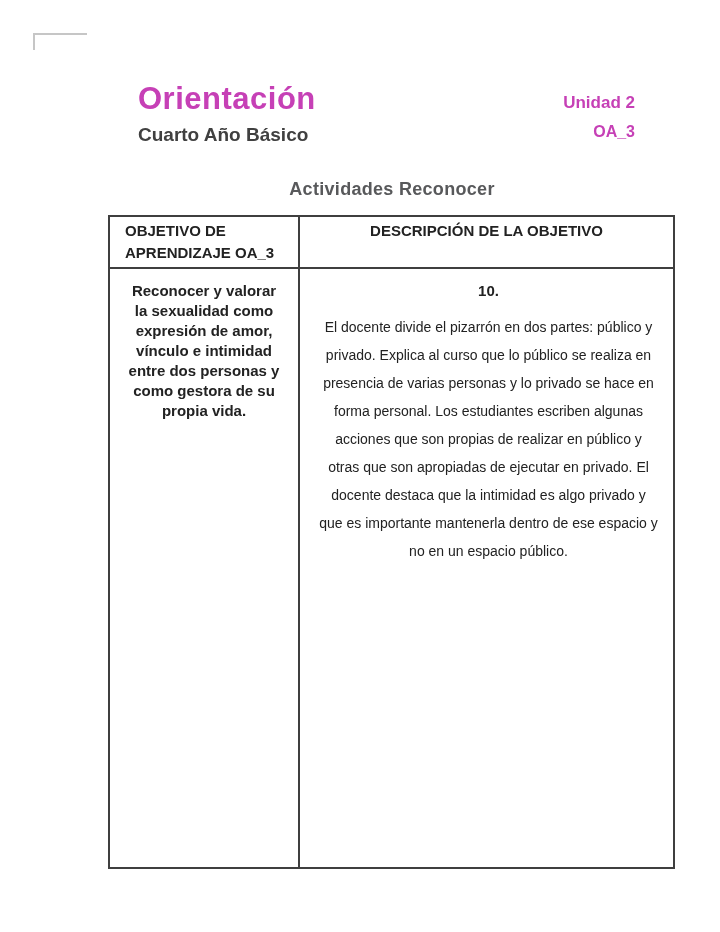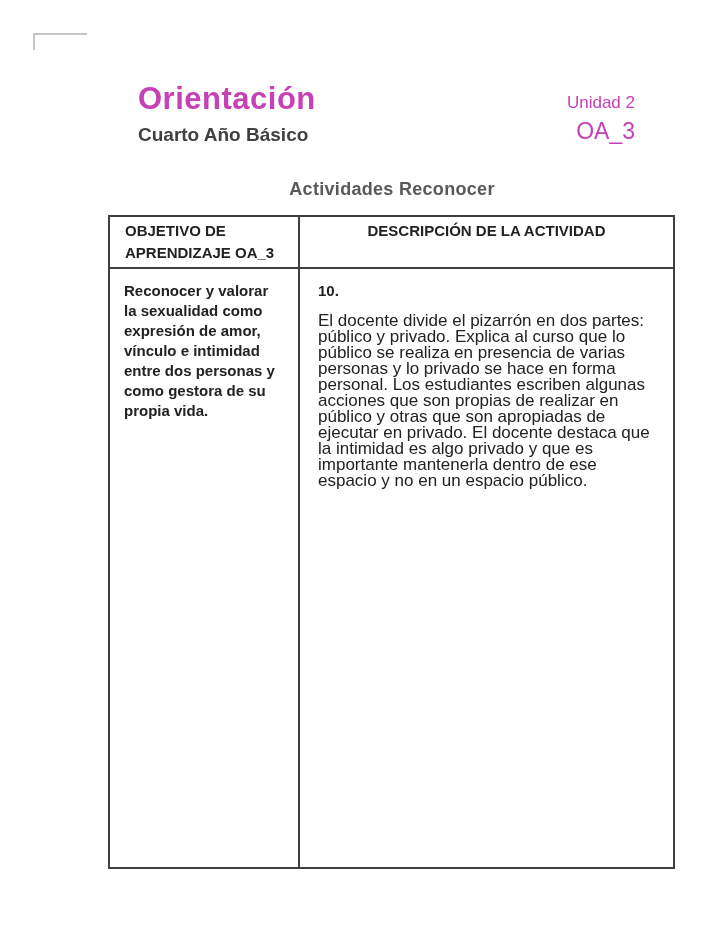--- a/index.html
+++ b/index.html
@@ -49,27 +49,27 @@
     color: #404040;
   }
   .header-right {
     position: absolute;
     right: 93px;
     top: 53px;
     text-align: right;
   }
   .unit-label {
     font-size: 17px;
-    font-weight: normal;
+    font-weight: bold;
     line-height: 20px;
     color: var(--accent);
   }
   .oa-label {
-    font-size: 23px;
-    font-weight: normal;
+    font-size: 16px;
+    font-weight: bold;
     line-height: 21px;
     margin-top: 8px;
     color: var(--accent);
   }
   .section-title {
     position: absolute;
     top: 147px;
     left: 0;
     width: 100%;
     text-align: center;
@@ -96,41 +96,41 @@
   .activity-table col.col-1 { width: 190px; }
   .activity-table th {
     font-size: 15px;
     font-weight: bold;
     line-height: 22px;
     padding: 3px 15px;
     height: 50px;
   }
   th.col-objective { text-align: left; }
   th.col-description { text-align: center; }
-  .activity-table tr.body-row td { height: 600px; }
+  .activity-table tr.body-row td { height: 600px; text-align: center; }
   td.objective-cell {
     padding: 4px 6px;
   }
   td.objective-cell p {
     font-size: 15px;
     font-weight: bold;
     line-height: 20px;
   }
   td.description-cell {
     padding: 4px 6px 4px 10px;
   }
   .activity-number {
     font-size: 15px;
     font-weight: bold;
     line-height: 20px;
     margin-bottom: 12px;
   }
   .activity-text {
-    font-size: 17px;
-    line-height: 16px;
+    font-size: 14px;
+    line-height: 28px;
   }
 </style>
 </head>
 <body>
 
 <div class="page">
 
   <div class="corner-mark"></div>
 
   <div class="header-left">
@@ -146,21 +146,21 @@
   <div class="section-title">Actividades Reconocer</div>
 
   <table class="activity-table">
     <colgroup>
       <col class="col-1">
       <col class="col-2">
     </colgroup>
     <tbody>
       <tr class="head-row">
         <th class="col-objective">OBJETIVO DE APRENDIZAJE OA_3</th>
-        <th class="col-description">DESCRIPCIÓN DE LA ACTIVIDAD</th>
+        <th class="col-description">DESCRIPCIÓN DE LA OBJETIVO</th>
       </tr>
       <tr class="body-row">
         <td class="objective-cell">
           <p>Reconocer y valorar la sexualidad como expresión de amor, vínculo e intimidad entre dos personas y como gestora de su propia vida.</p>
         </td>
         <td class="description-cell">
           <p class="activity-number">10.</p>
           <p class="activity-text">El docente divide el pizarrón en dos partes: público y privado. Explica al curso que lo público se realiza en presencia de varias personas y lo privado se hace en forma personal. Los estudiantes escriben algunas acciones que son propias de realizar en público y otras que son apropiadas de ejecutar en privado. El docente destaca que la intimidad es algo privado y que es importante mantenerla dentro de ese espacio y no en un espacio público.</p>
         </td>
       </tr>

